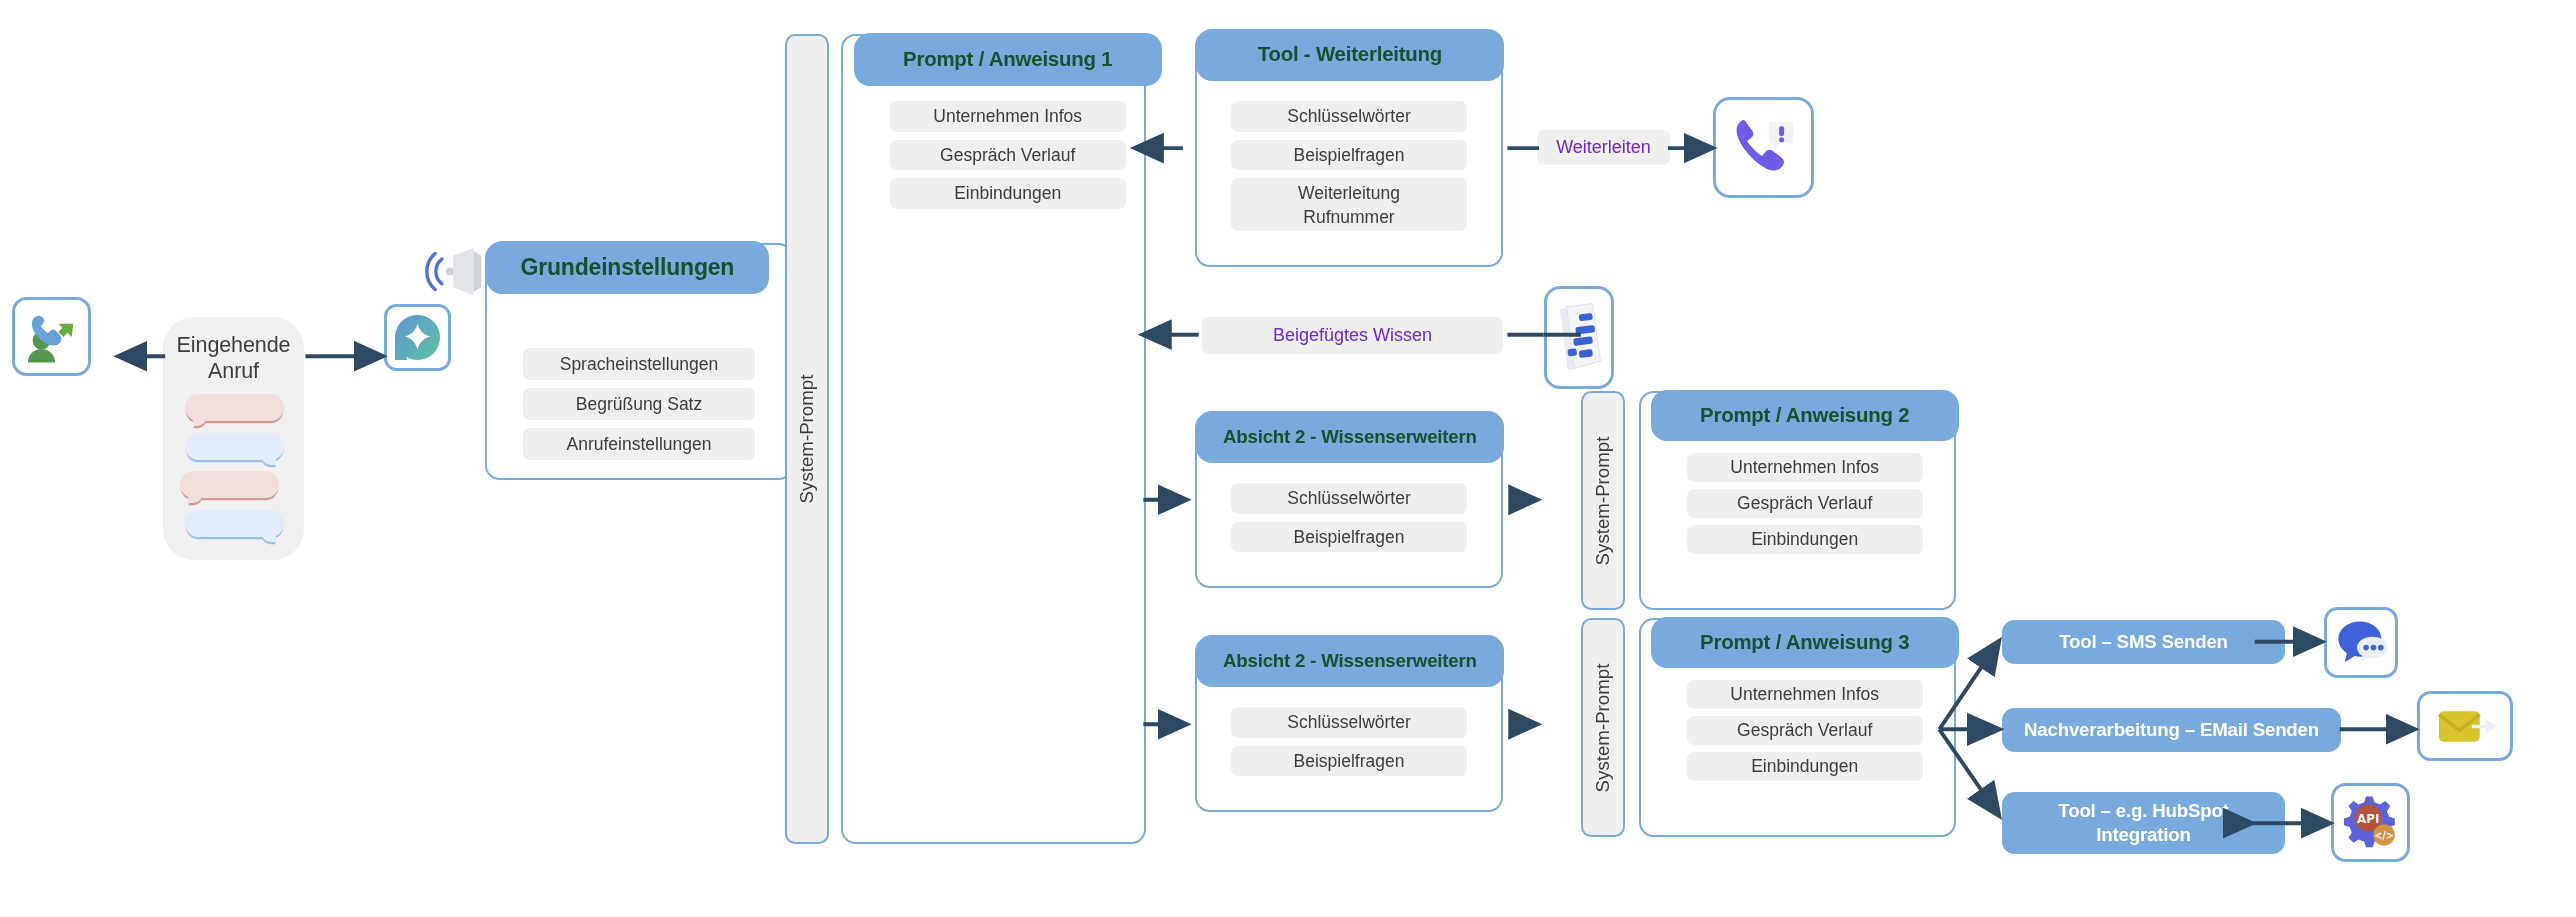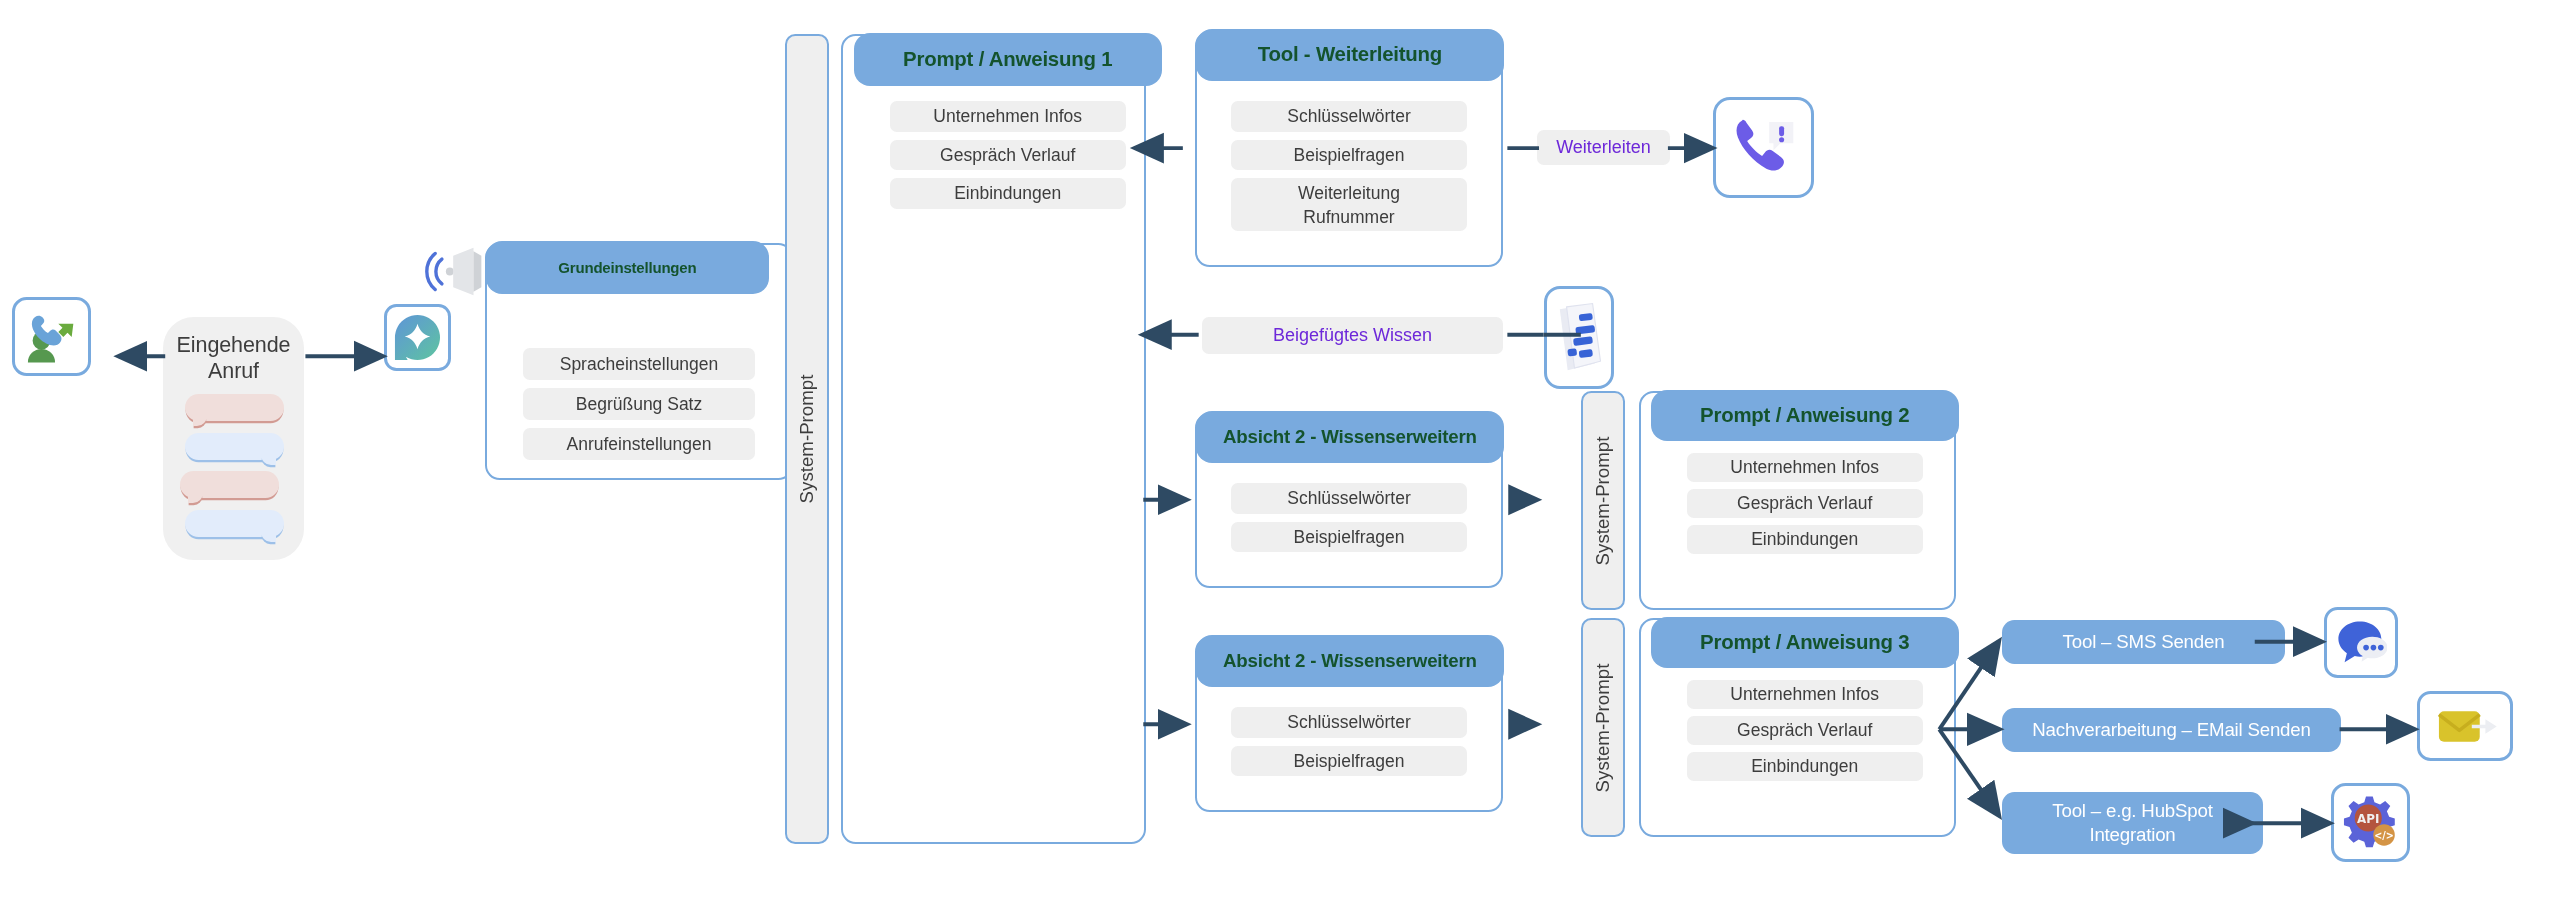--- a/index.html
+++ b/index.html
@@ -73,21 +73,21 @@
     color:#6d28d9;font-size:18px;
     display:flex;align-items:center;justify-content:center;
     text-align:center;
     z-index:4;
   }
 
   
   .tool-bar{
     position:absolute;box-sizing:border-box;
     background:#79aade;border-radius:12.4px;
-    color:#ffffff;font-weight:normal;font-size:18.7px;line-height:21.5px;
+    color:#ffffff;font-weight:bold;font-size:18.7px;line-height:21.5px;
     display:flex;align-items:center;justify-content:center;
     text-align:center;letter-spacing:-0.2px;
     z-index:4;
   }
 
   
   .rail{
     position:absolute;box-sizing:border-box;
     background:#efefef;border:2.3px solid #79aade;border-radius:10.2px;
     z-index:5;
@@ -213,21 +213,21 @@
         <path d="M30 28 a28 28 0 0 0 0 44"></path>
         <path d="M18 18 a42 42 0 0 0 0 64"></path>
       </g>
       <circle cx="44" cy="50" r="7" fill="#cfd2d6"></circle>
       <path d="M50 22 L86 8 L86 92 L50 78 z" fill="#e3e5e8"></path>
       <path d="M86 14 L100 22 L100 78 L86 86 z" fill="#cfd2d6"></path>
     </svg>
   </div>
 
   <div class="card" style="left:485px;top:243px;width:308px;height:237px;">
-    <div class="card-head" style="left:-1.1px;top:-4.5px;width:283px;height:53px;font-size:15px;">Grundeinstellungen</div>
+    <div class="card-head" style="left:-1.1px;top:-4.5px;width:283px;height:53px;font-size:23px;">Grundeinstellungen</div>
     <div class="card-body" style="top:71px;">
       <div class="pill" style="width:232px;height:32px;margin-top:32px;">Spracheinstellungen</div>
       <div class="pill" style="width:232px;height:32px;">Begrüßung Satz</div>
       <div class="pill" style="width:232px;height:32px;">Anrufeinstellungen</div>
     </div>
   </div>
 
   <div class="outer-box" style="left:841px;top:34px;width:305px;height:810px;"></div>
 
   <div class="rail" style="left:785px;top:34px;width:44px;height:810px;">
@@ -345,21 +345,21 @@
   <div class="tool-bar" style="left:2002px;top:708px;width:339px;height:44px;">Nachverarbeitung – EMail Senden</div>
 
   <div class="icon-tile" style="left:2417px;top:691px;width:96px;height:70px;border-radius:13.6px;">
     <svg width="68" height="49" viewBox="0 0 120 86">
       <rect x="14" y="16" width="72" height="54" rx="9" fill="#d9c32b"></rect>
       <path d="M14 22 L50 50 L86 22" fill="none" stroke="#c7ae1e" stroke-width="6" stroke-linejoin="round"></path>
       <path d="M72 34 L72 40 L96 40 L96 30 L116 43 L96 56 L96 46 L72 46 z" fill="#eceef2"></path>
     </svg>
   </div>
 
-  <div class="tool-bar" style="left:2002px;top:792px;width:261px;height:62px;flex-direction:column;line-height:24px;">
+  <div class="tool-bar" style="left:2002px;top:792px;width:283px;height:62px;flex-direction:column;line-height:24px;">
     <span>Tool – e.g. HubSpot</span>
     <span>Integration</span>
   </div>
 
   <div class="icon-tile" style="left:2331px;top:783px;width:79px;height:79px;border-radius:14.7px;">
     <svg width="61" height="61" viewBox="0 0 108 108">
       <g fill="#5b63d8">
         <path d="M46 8 l12 0 l3 10 l10 4 l9 -6 l9 9 l-6 9 l4 10 l10 3 l0 12 l-10 3 l-4 10 l6 9 l-9 9 l-9 -6 l-10 4 l-3 10 l-12 0 l-3 -10 l-10 -4 l-9 6 l-9 -9 l6 -9 l-4 -10 l-10 -3 l0 -12 l10 -3 l4 -10 l-6 -9 l9 -9 l9 6 l10 -4 z"></path>
       </g>
       <circle cx="50" cy="46" r="24" fill="#b4543e"></circle>

